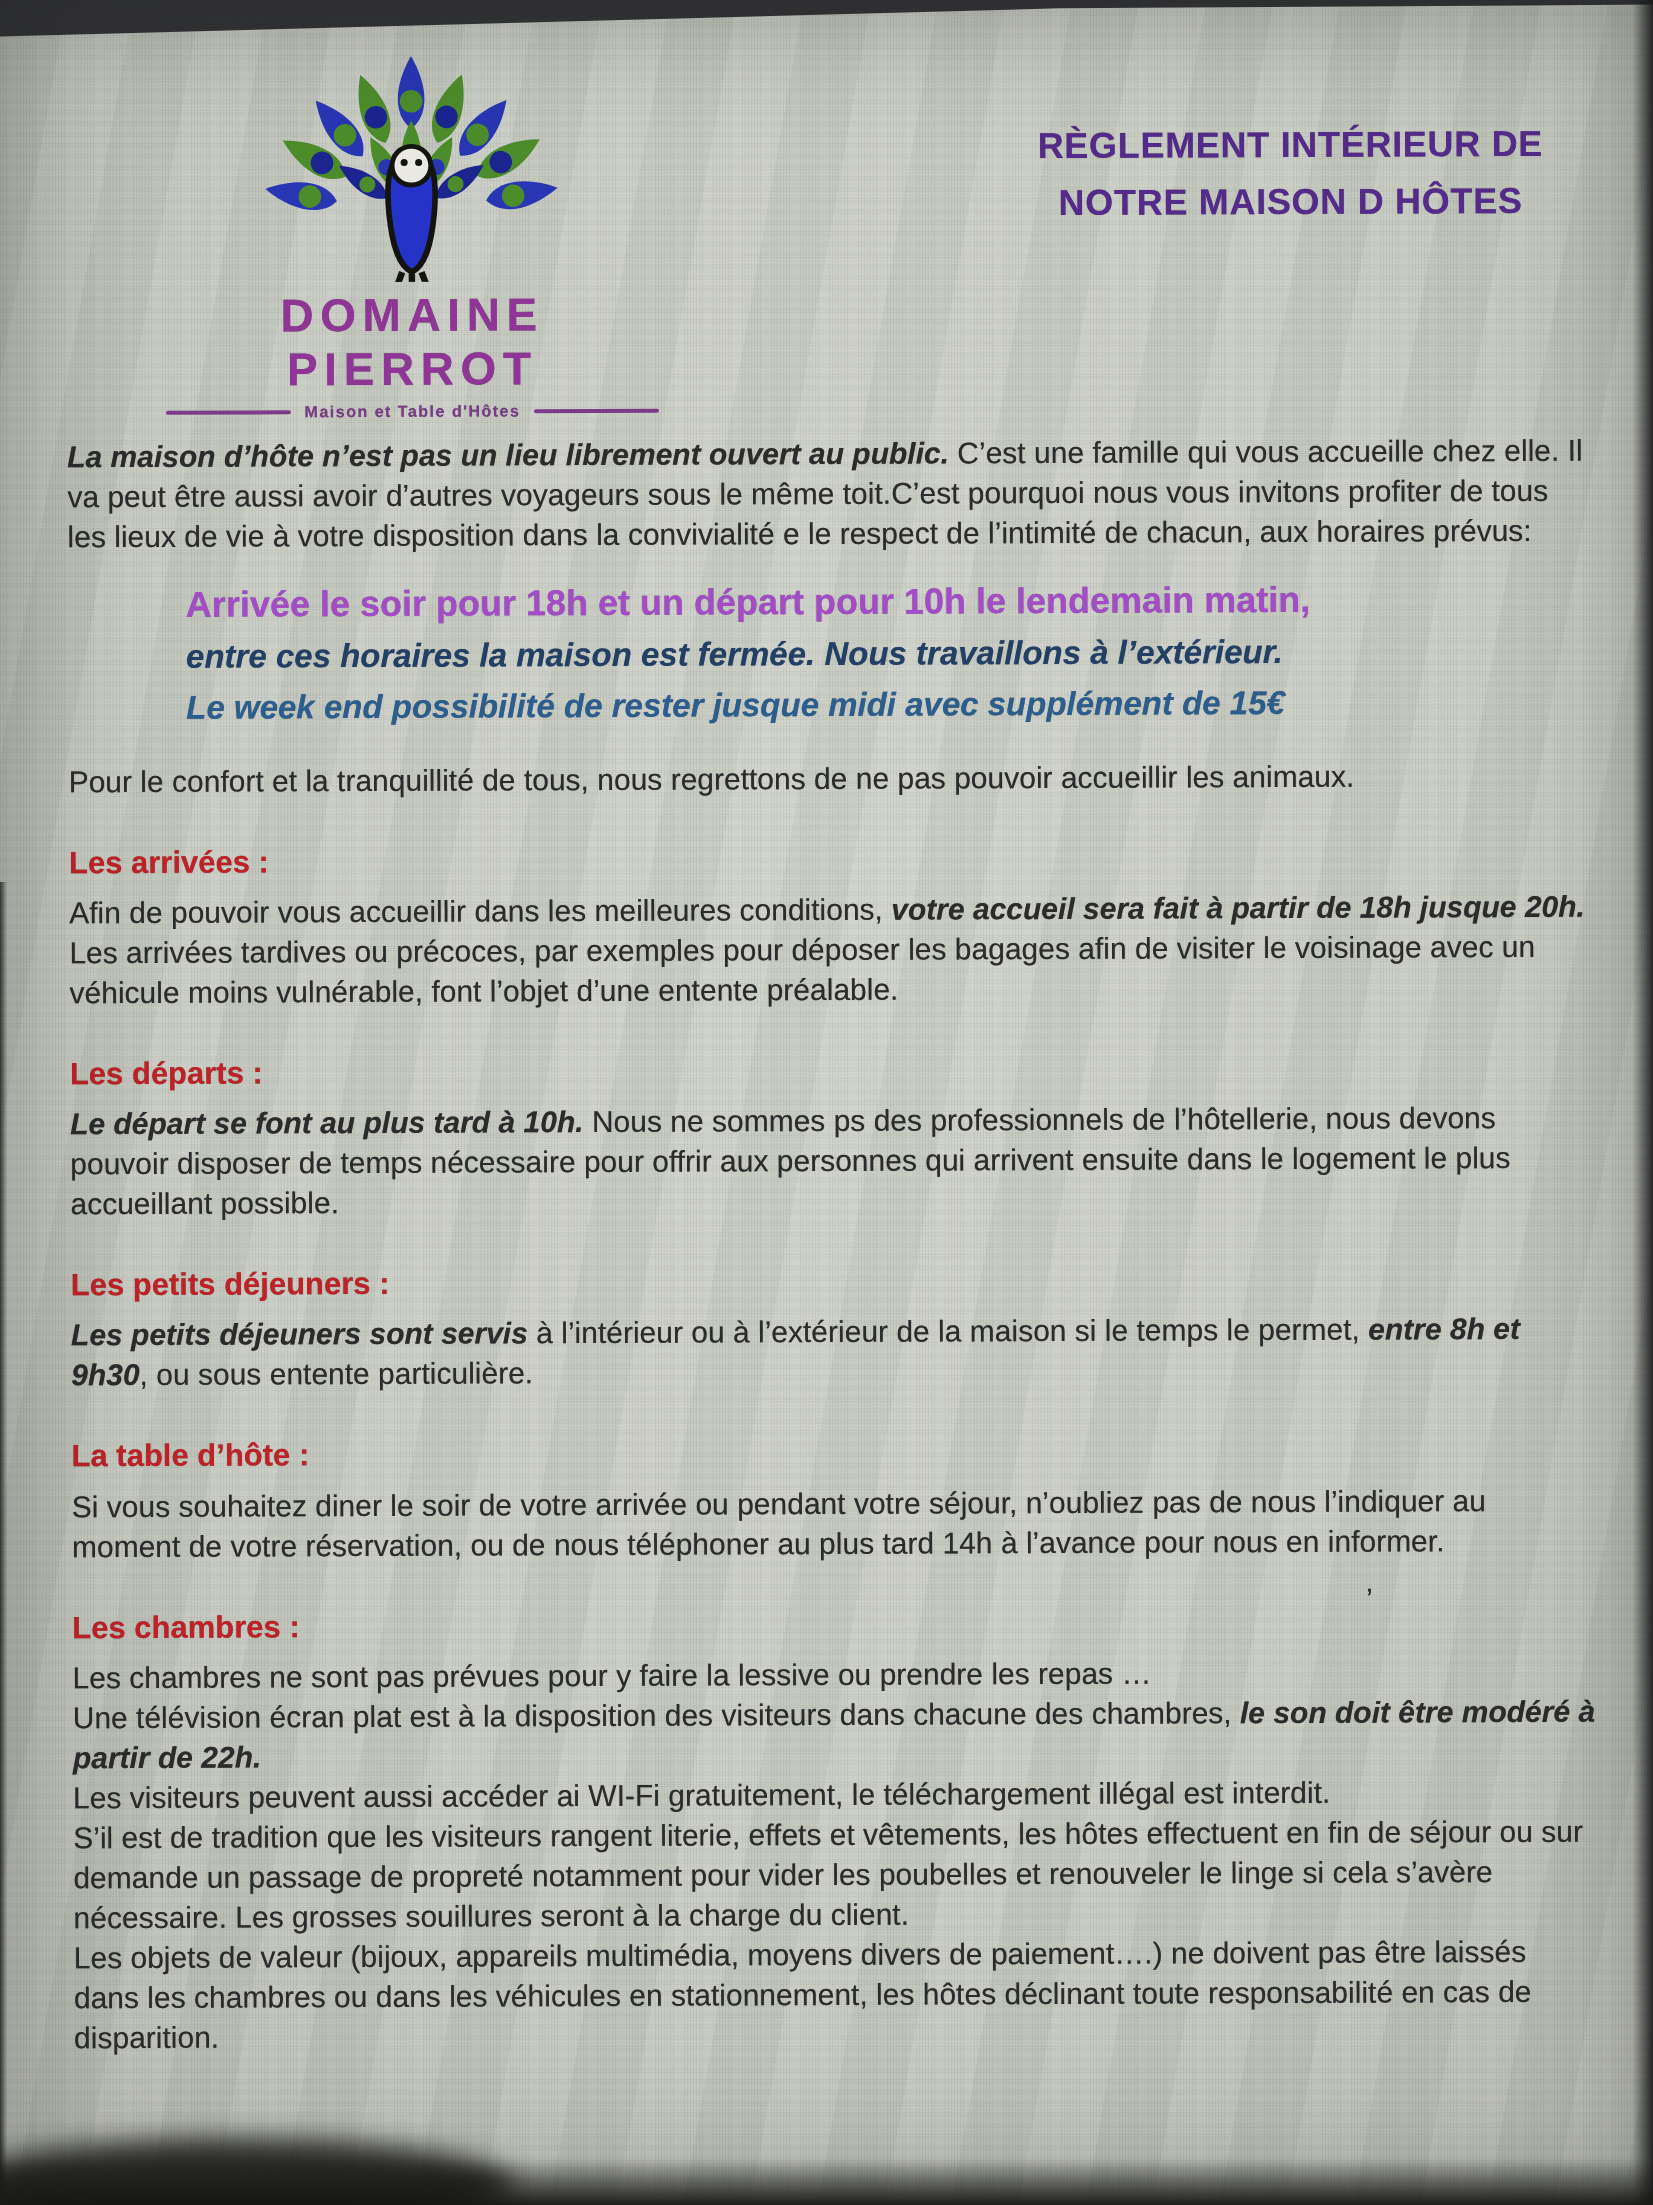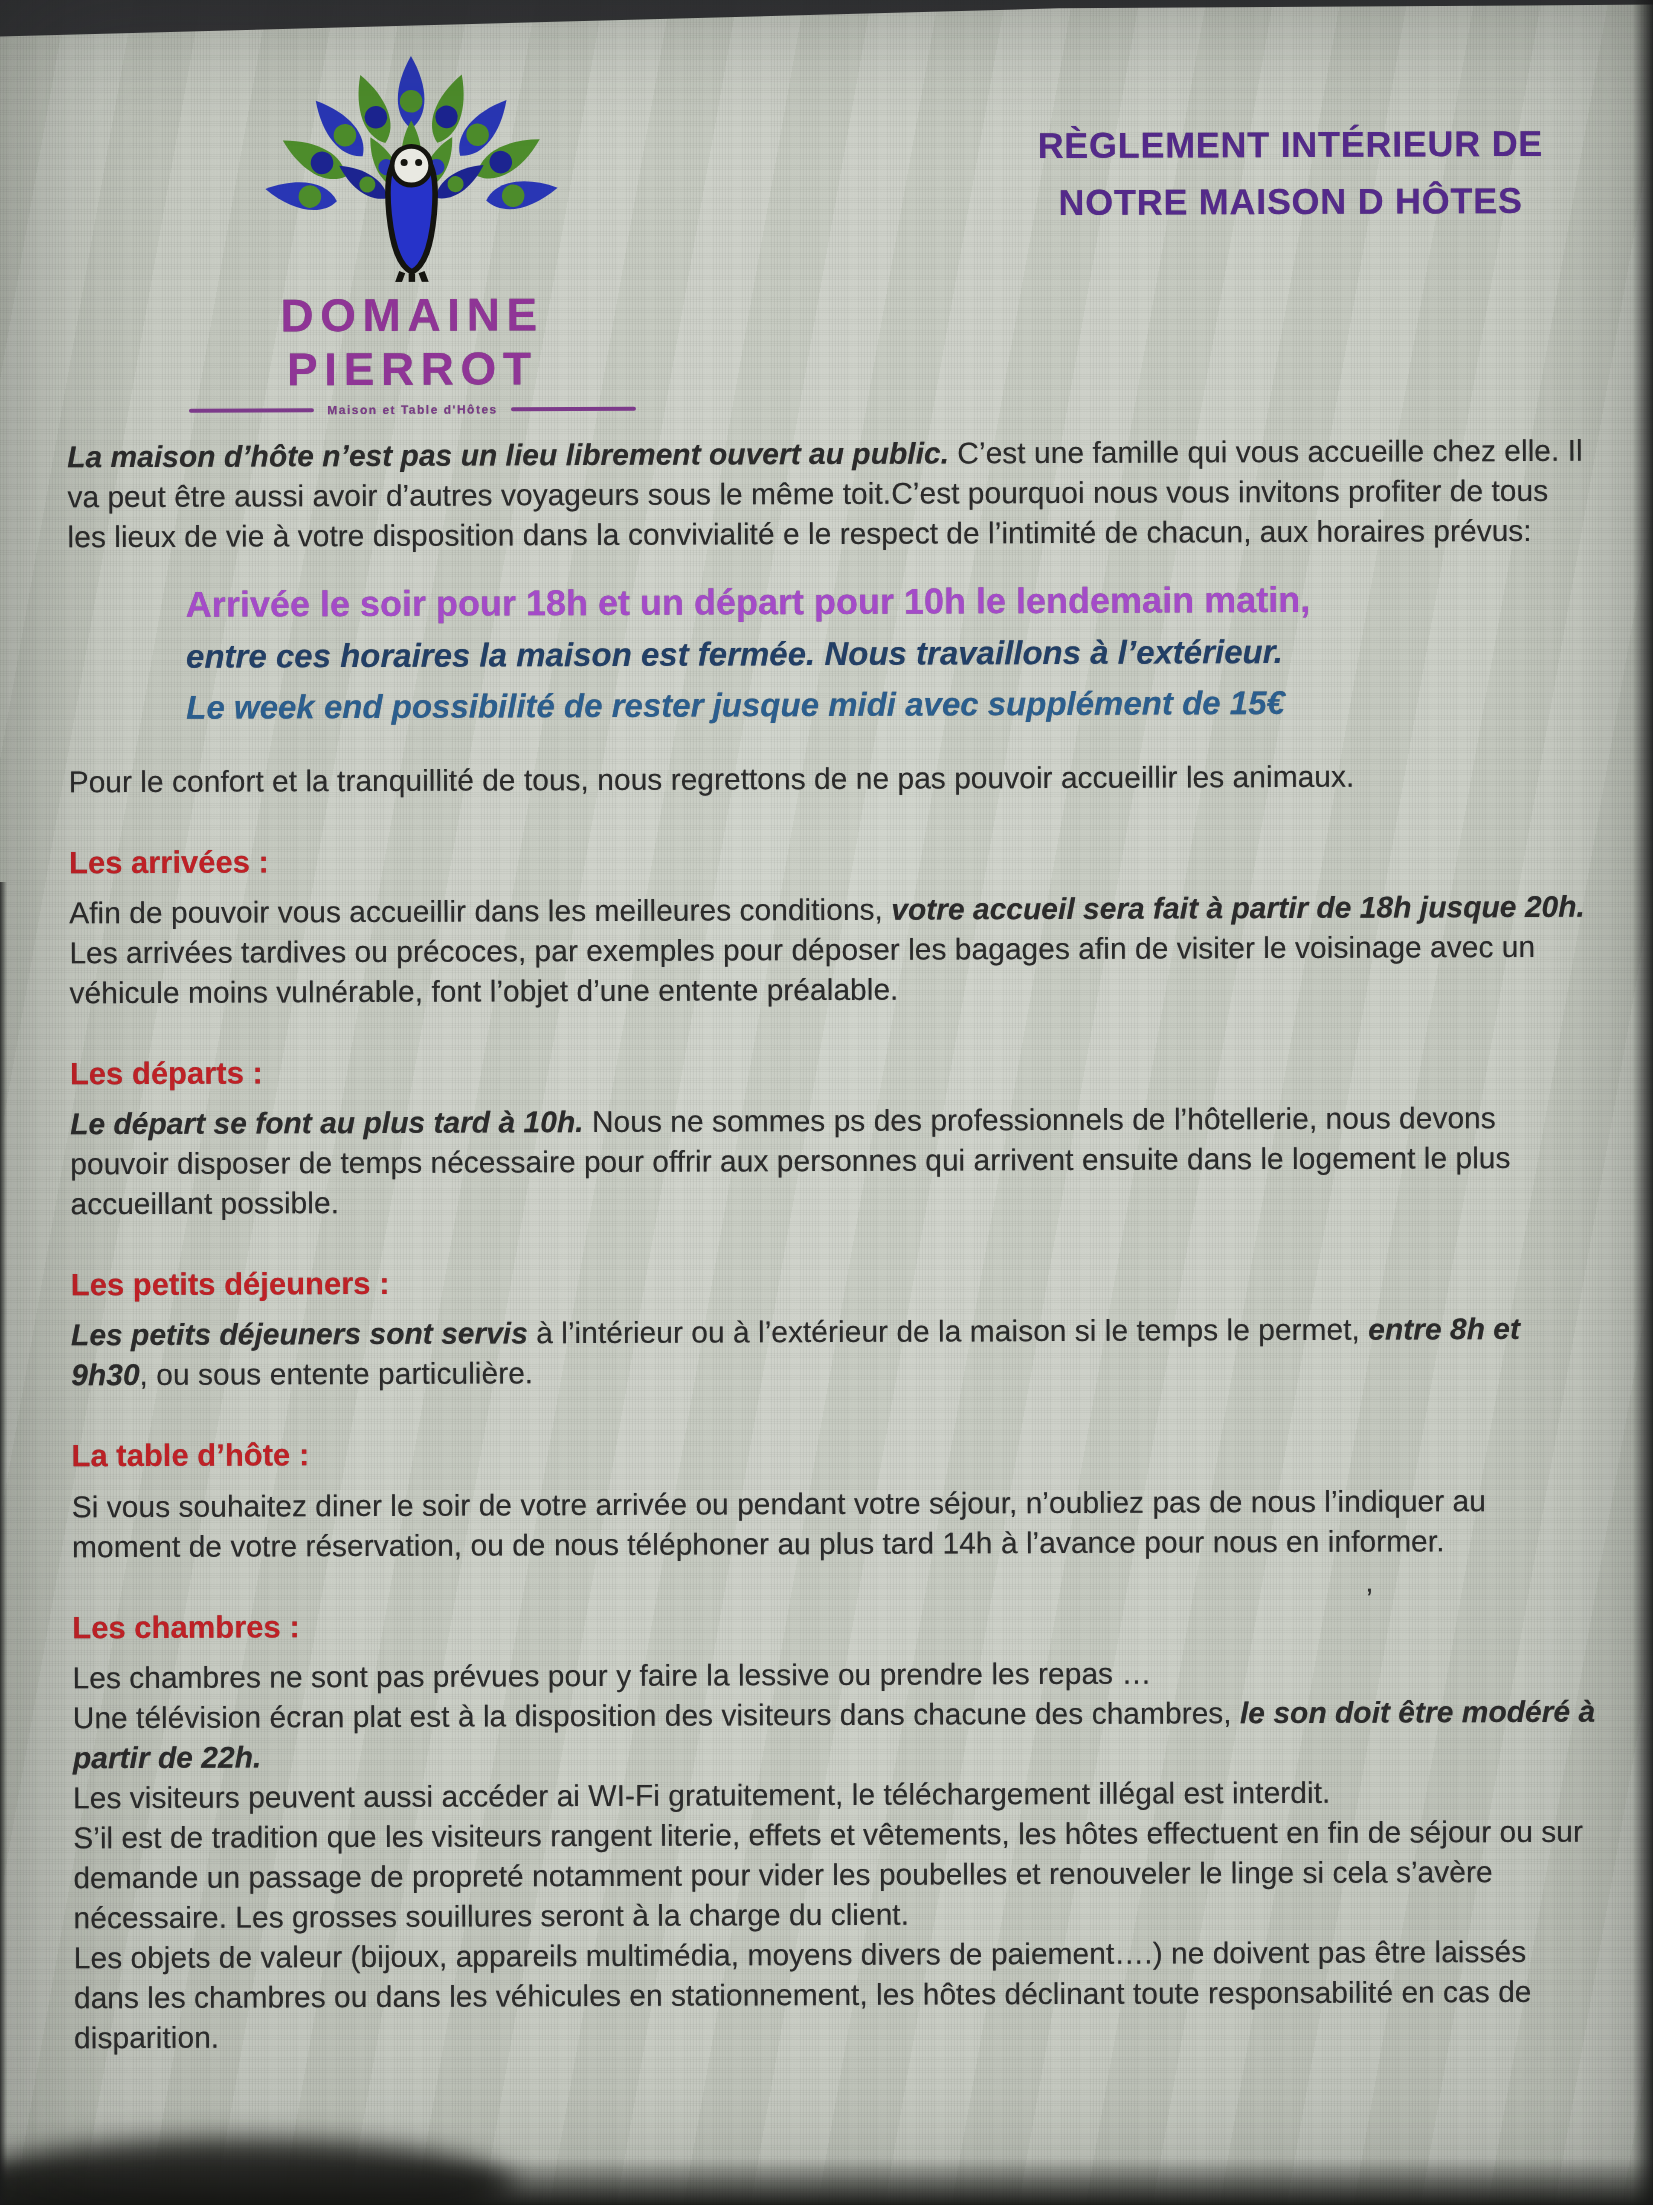--- a/index.html
+++ b/index.html
@@ -31,21 +31,21 @@
 
   .page{position:absolute;inset:0;transform:rotate(-0.25deg);}
   .txt{text-shadow:0 0 0.7px rgba(45,45,45,.55);}
 
   
   .logo-block{position:absolute;left:151px;top:51px;width:529px;text-align:center;}
   .peacock{display:block;margin:0 auto;}
   .brand-name{font-size:46px;font-weight:bold;letter-spacing:6.6px;margin-top:5.9px;}
   .tagline-row{display:flex;align-items:center;justify-content:center;gap:13.2px;margin-top:7.4px;}
   .tag-line{height:3.7px;width:125px;background:#7c3a8a;border-radius:2.2px;}
-  .tagline{font-size:12px;letter-spacing:1.5px;color:#7c3a8a;font-weight:bold;}
+  .tagline{font-size:16px;letter-spacing:1.5px;color:#7c3a8a;font-weight:bold;}
 
   .doc-title{position:absolute;right:51px;top:118px;width:617px;text-align:center;
     font-weight:bold;font-size:36px;line-height:57px;letter-spacing:0.7px;}
 
   
   .content{position:absolute;left:70px;top:434px;width:1525px;color:#2b2b2b;font-size:30px;line-height:40px;}
   p{margin:0;}
   .bi{font-weight:bold;font-style:italic;}
   .highlight{margin:20.6px 0 0 118px;font-weight:bold;}
   .hl1{font-size:36px;line-height:53px;}

